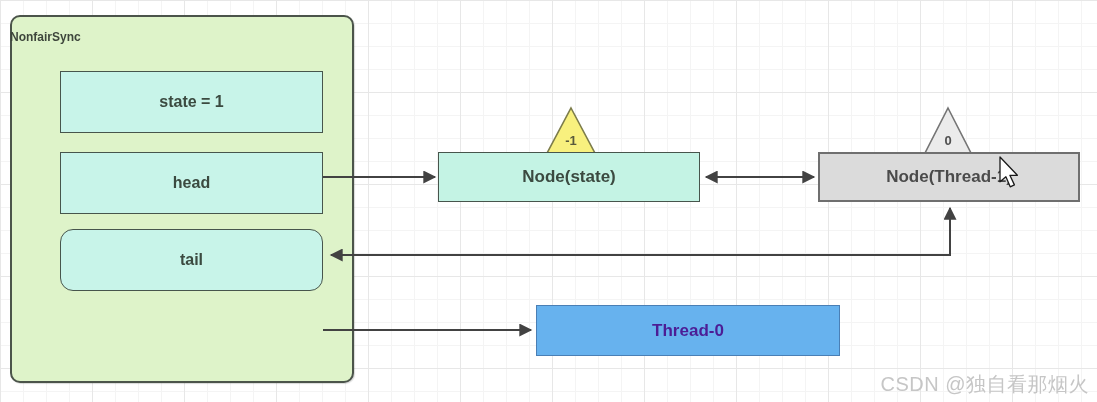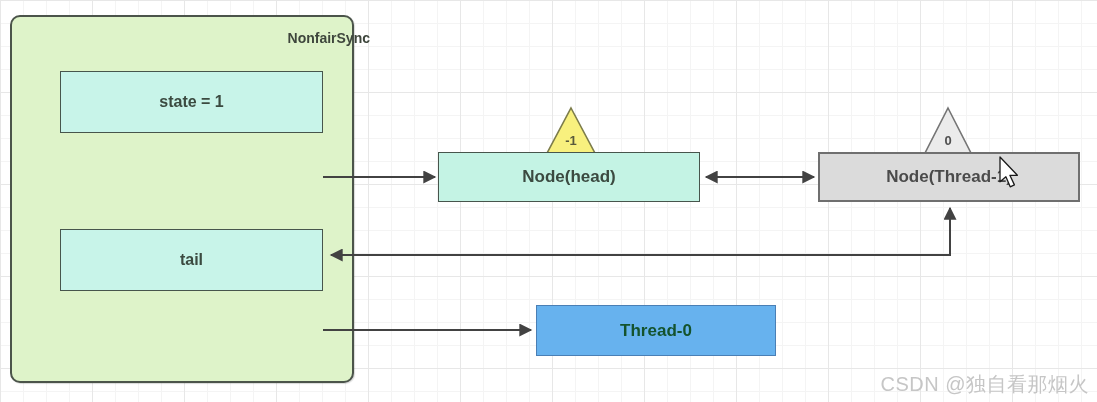--- a/index.html
+++ b/index.html
@@ -31,66 +31,66 @@
     left: 10px; top: 15px;
     width: 344px; height: 368px;
     background: #def3c9;
     border: 2.5px solid #4b544a;
     border-radius: 10px;
     box-shadow: 1px 1px 1px rgba(0,0,0,0.15);
   }
   .sync-title {
     left: 10px; top: 30px;
     width: 360px;
-    text-align: right;
-    font-size: 14px;
+    text-align: left;
+    font-size: 12px;
     font-weight: bold;
     color: #3e463c;
   }
   .box {
     display: flex;
     align-items: center;
     justify-content: center;
     font-weight: bold;
     font-size: 16px;
     color: #3b4a40;
   }
   .field {
     left: 60px;
     width: 263px;
     height: 62px;
     background: #c8f4e9;
     border: 1.5px solid #47554c;
   }
   .field-state { top: 71px; }
   .field-head  { top: 152px; }
-  .field-tail  { top: 229px; }
+  .field-tail  { top: 229px; border-radius: 13px; }
   .field-eot   { top: 304px; }
   .node-null {
     left: 438px; top: 152px;
     width: 262px; height: 50px;
     background: #c4f3e4;
     border: 1.5px solid #47554c;
     font-size: 17px;
   }
   .node-thread1 {
     left: 818px; top: 152px;
     width: 262px; height: 50px;
     background: #dbdbdb;
     border: 2px solid #6f6f6f;
     font-size: 17px;
     color: #4b4b4b;
   }
   .thread0 {
     left: 536px; top: 305px;
-    width: 240px; height: 51px;
+    width: 304px; height: 51px;
     background: #67b2ee;
     border: 1.5px solid #4a7fb5;
     font-size: 17px;
-    color: #14532d;
+    color: #4c1d95;
   }
   .watermark {
     right: 8px; bottom: 4px;
     font-size: 20px;
     color: #c6c6c6;
     letter-spacing: 0.5px;
   }
   .tri-label {
     font-family: "Liberation Sans", sans-serif;
     font-size: 13px;
@@ -110,23 +110,24 @@
     <g>
       <polygon points="948,108 973,157 923,157" fill="#ebebeb" stroke="#757575" stroke-width="1.6"></polygon>
       <text class="tri-label" x="948" y="145" text-anchor="middle" fill="#4f4f4f">0</text>
     </g>
   </svg>
 
   <div class="abs sync-container"></div>
   <div class="abs sync-title">NonfairSync</div>
 
   <div class="abs box field field-state">state = 1</div>
+  <div class="abs box field field-head">head</div>
   <div class="abs box field field-tail">tail</div>
 
-  <div class="abs box node-null">Node(head)</div>
+  <div class="abs box node-null">Node(state)</div>
   <div class="abs box node-thread1">Node(Thread-1)</div>
 
   <div class="abs box thread0">Thread-0</div>
 
   <svg class="svg-layer">
     <defs>
       <marker id="arrow" viewBox="0 0 10 10" refX="9" refY="5" markerUnits="userSpaceOnUse" markerWidth="15" markerHeight="13" orient="auto-start-reverse">
         <path d="M0,0 L10,5 L0,10 z" fill="#424242"></path>
       </marker>
     </defs>

